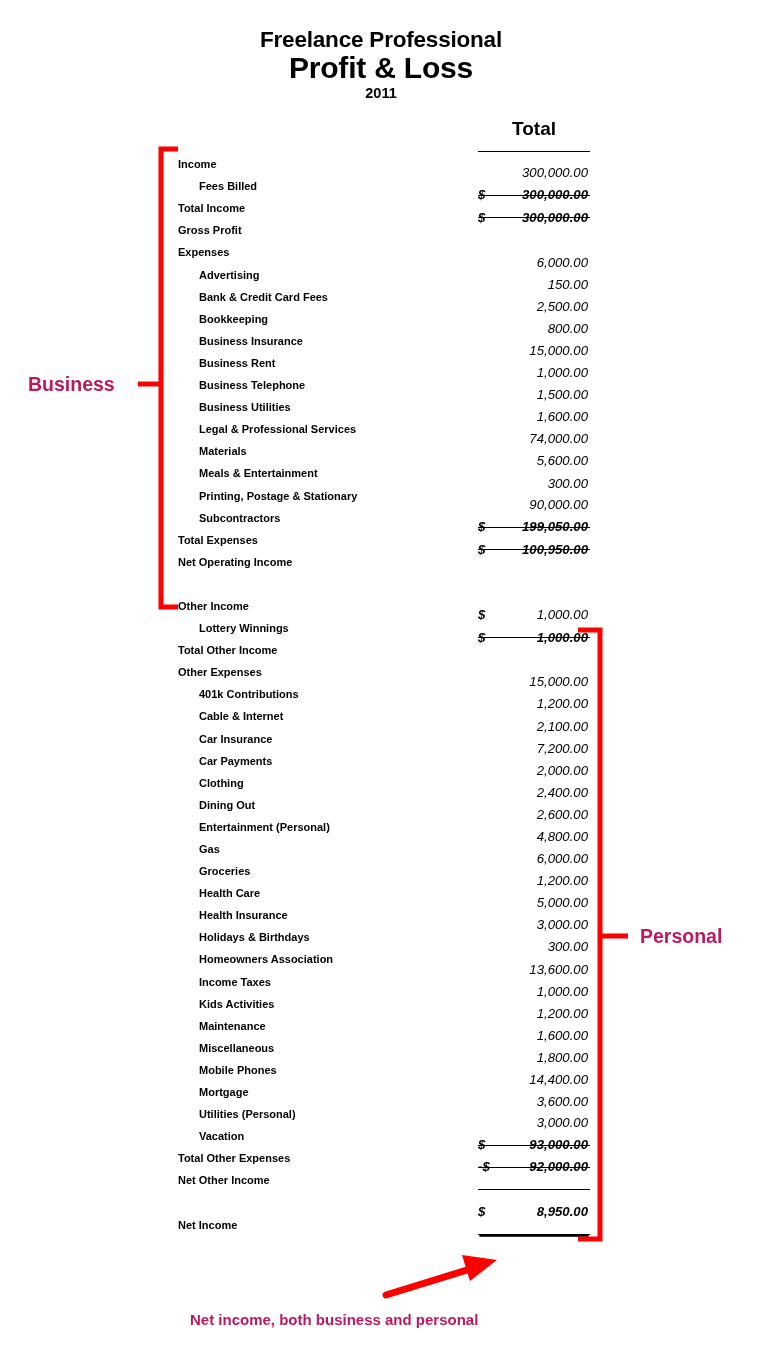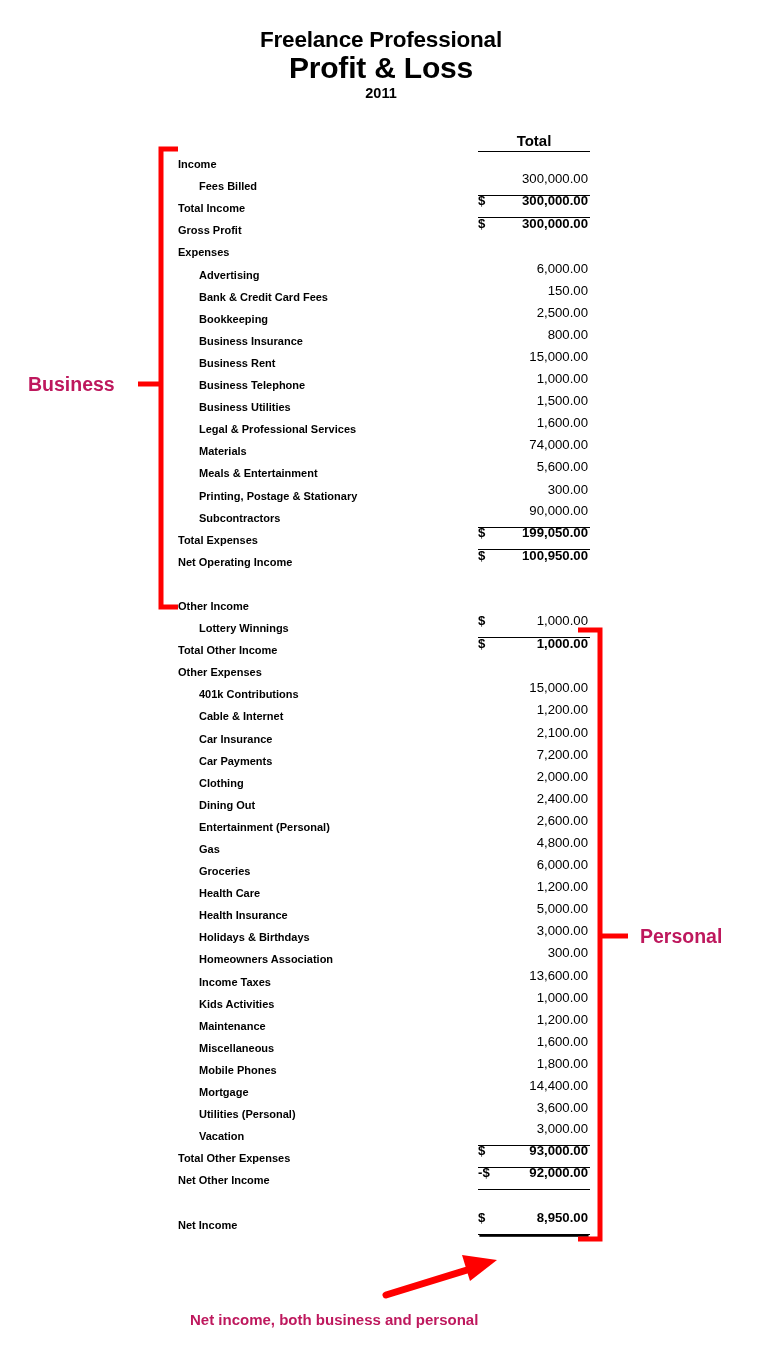--- a/index.html
+++ b/index.html
@@ -66,21 +66,22 @@
   .label.lvl1 { padding-left: 0px; }
   .label.lvl2 { padding-left: 21px; }
 
   .amtcell {
     flex: 0 0 112px;
     display: flex;
     align-items: flex-end;
     justify-content: flex-end;
     line-height: 19px;
     box-sizing: border-box;
-    padding-bottom: 7px;
+    padding-bottom: 13px;
+    font-style: italic;
   }
   .amtcell .cur {
     flex: 0 0 auto;
     width: 22px;
     text-align: left;
     font-size: 13.2px;
     font-weight: bold;
   }
   .amtcell .num {
     flex: 1 1 auto;
@@ -103,24 +104,24 @@
   
   .header-row {
     display: flex;
     align-items: flex-end;
     height: 24px;
   }
   .header-row .label { font-size: 13.2px; }
   .header-total {
     flex: 0 0 112px;
     text-align: center;
-    font-size: 15px;
+    font-size: 19px;
     font-weight: bold;
     border-bottom: 1.6px solid #000;
-    padding-bottom: 2px;
+    padding-bottom: 11px;
     box-sizing: border-box;
   }
 
   
   .ann-text {
     position: absolute;
     color: #be185d;
     font-weight: bold;
     white-space: nowrap;
   }

